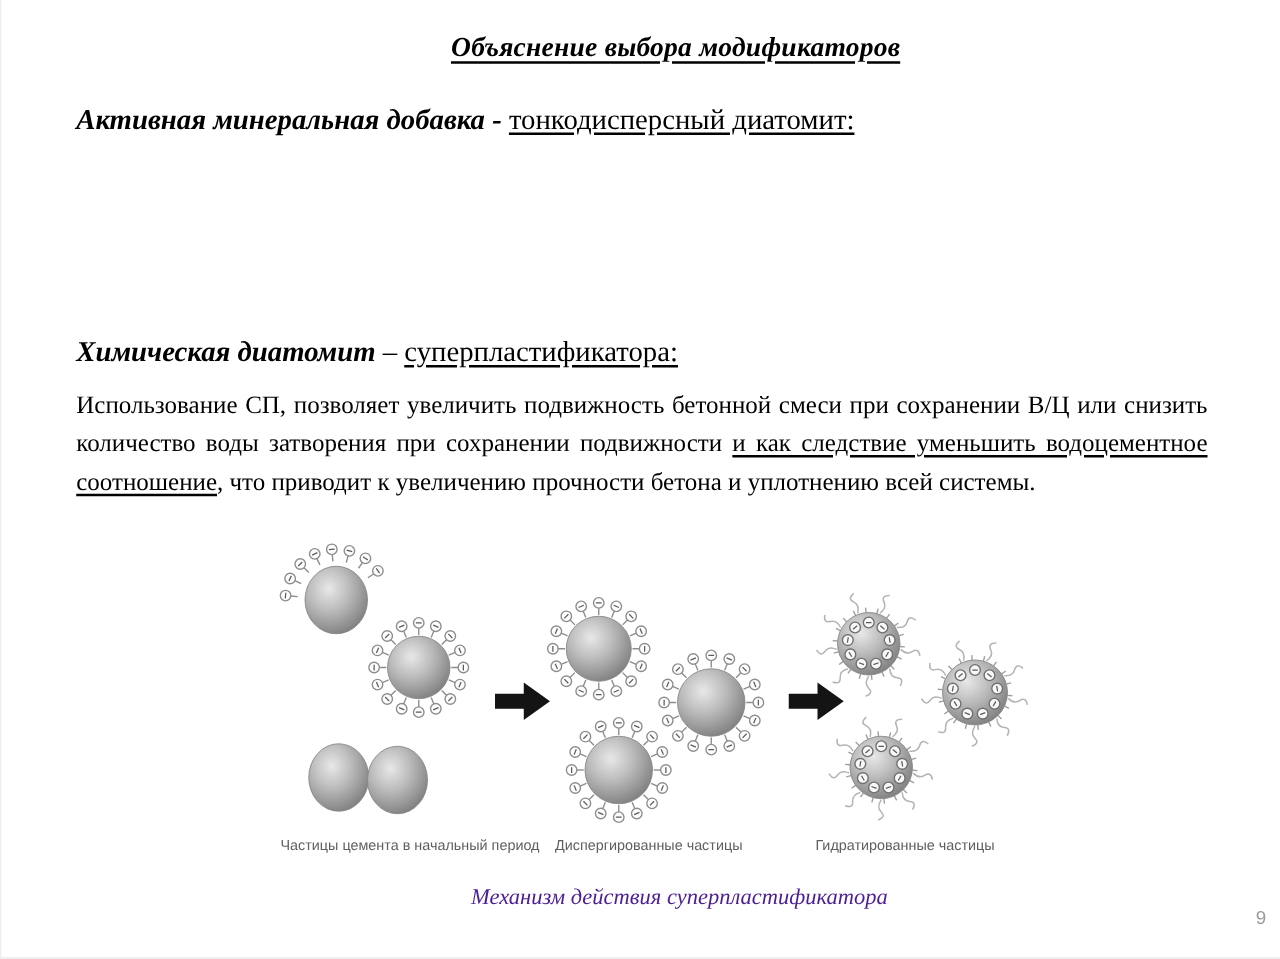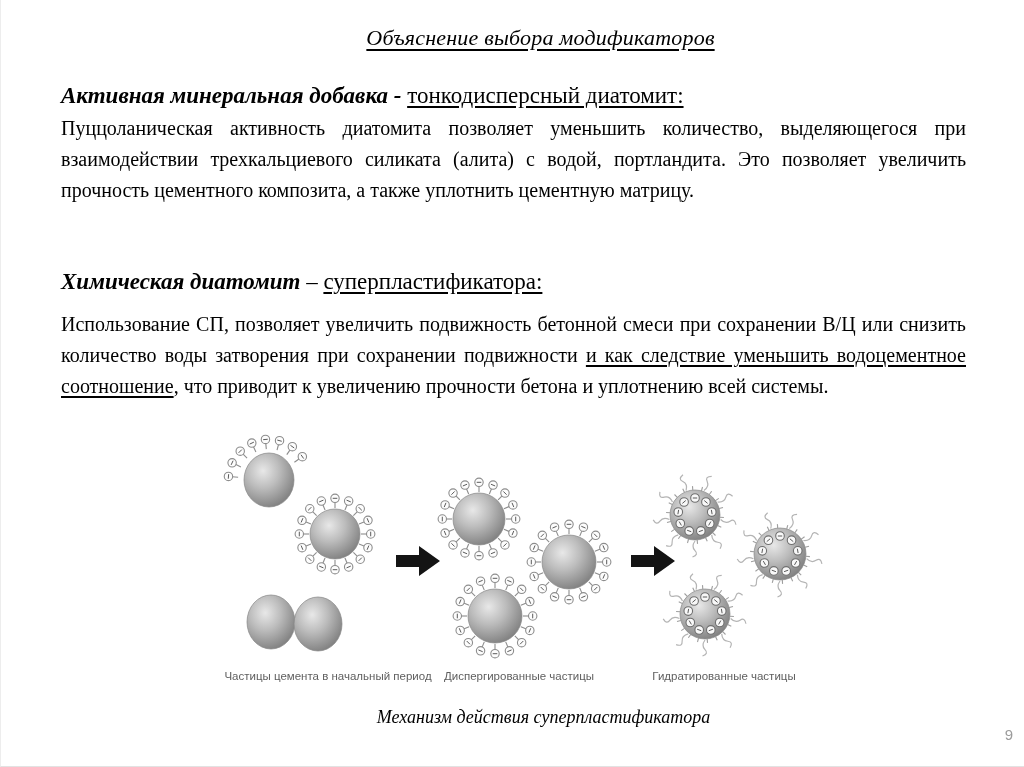--- a/index.html
+++ b/index.html
@@ -13,21 +13,21 @@
     overflow: hidden;
     box-sizing: border-box;
     border-left: 1px solid #ededed;
     border-bottom: 1px solid #e2e2e2;
   }
   .slide-title {
     position: absolute;
     top: 25px; left: 56px; right: 0;
     text-align: center;
     font-size: 22px;
-    font-weight: normal;
+    font-weight: bold;
     font-style: italic;
     letter-spacing: 0.2px;
   }
   .slide-title .title-text {
     text-decoration: underline;
     text-decoration-thickness: 2px;
     text-underline-offset: 4px;
   }
   .heading {
     position: absolute;
@@ -60,21 +60,21 @@
     font-size: 11.5px;
     fill: #5f5f5f;
     text-anchor: middle;
   }
   .fig-title {
     position: absolute;
     top: 707px; left: 62px; right: 0;
     text-align: center;
     font-style: italic;
     font-size: 18px;
-    color: #000000;
+    color: #4c1d95;
   }
   .page-number {
     position: absolute;
     top: 726px; right: 11px;
     font-family: "Liberation Sans", sans-serif;
     font-size: 15px;
     color: #9b9b9b;
   }
 </style>
 </head>
@@ -83,21 +83,20 @@
 <div class="slide">
 
   <div class="slide-title">
     <span class="title-text">Объяснение выбора модификаторов</span>
   </div>
 
   <div class="heading h1">
     <span class="bi">Активная минеральная добавка - </span><span class="ul">тонкодисперсный диатомит:</span>
   </div>
 
-  <p class="body p1">Пуццоланическая активность диатомита позволяет уменьшить количество, выделяющегося при взаимодействии трехкальциевого силиката (алита) с водой, портландита. Это позволяет увеличить прочность цементного композита, а также уплотнить цементную матрицу.</p>
 
   <div class="heading h2">
     <span class="bi">Химическая диатомит</span><span> – </span><span class="ul">суперпластификатора:</span>
   </div>
 
   <p class="body p2"><span>Использование СП, позволяет увеличить подвижность бетонной смеси при сохранении В/Ц или снизить количество воды затворения при сохранении подвижности </span><span class="ul">и как следствие уменьшить водоцементное соотношение</span><span>, что приводит к увеличению прочности бетона и уплотнению всей системы.</span></p>
 
   <svg class="figure" id="diagram-svg" viewBox="0 0 672 280">
     <defs>
       <radialGradient id="sphereGrad" cx="38%" cy="33%" r="72%">

